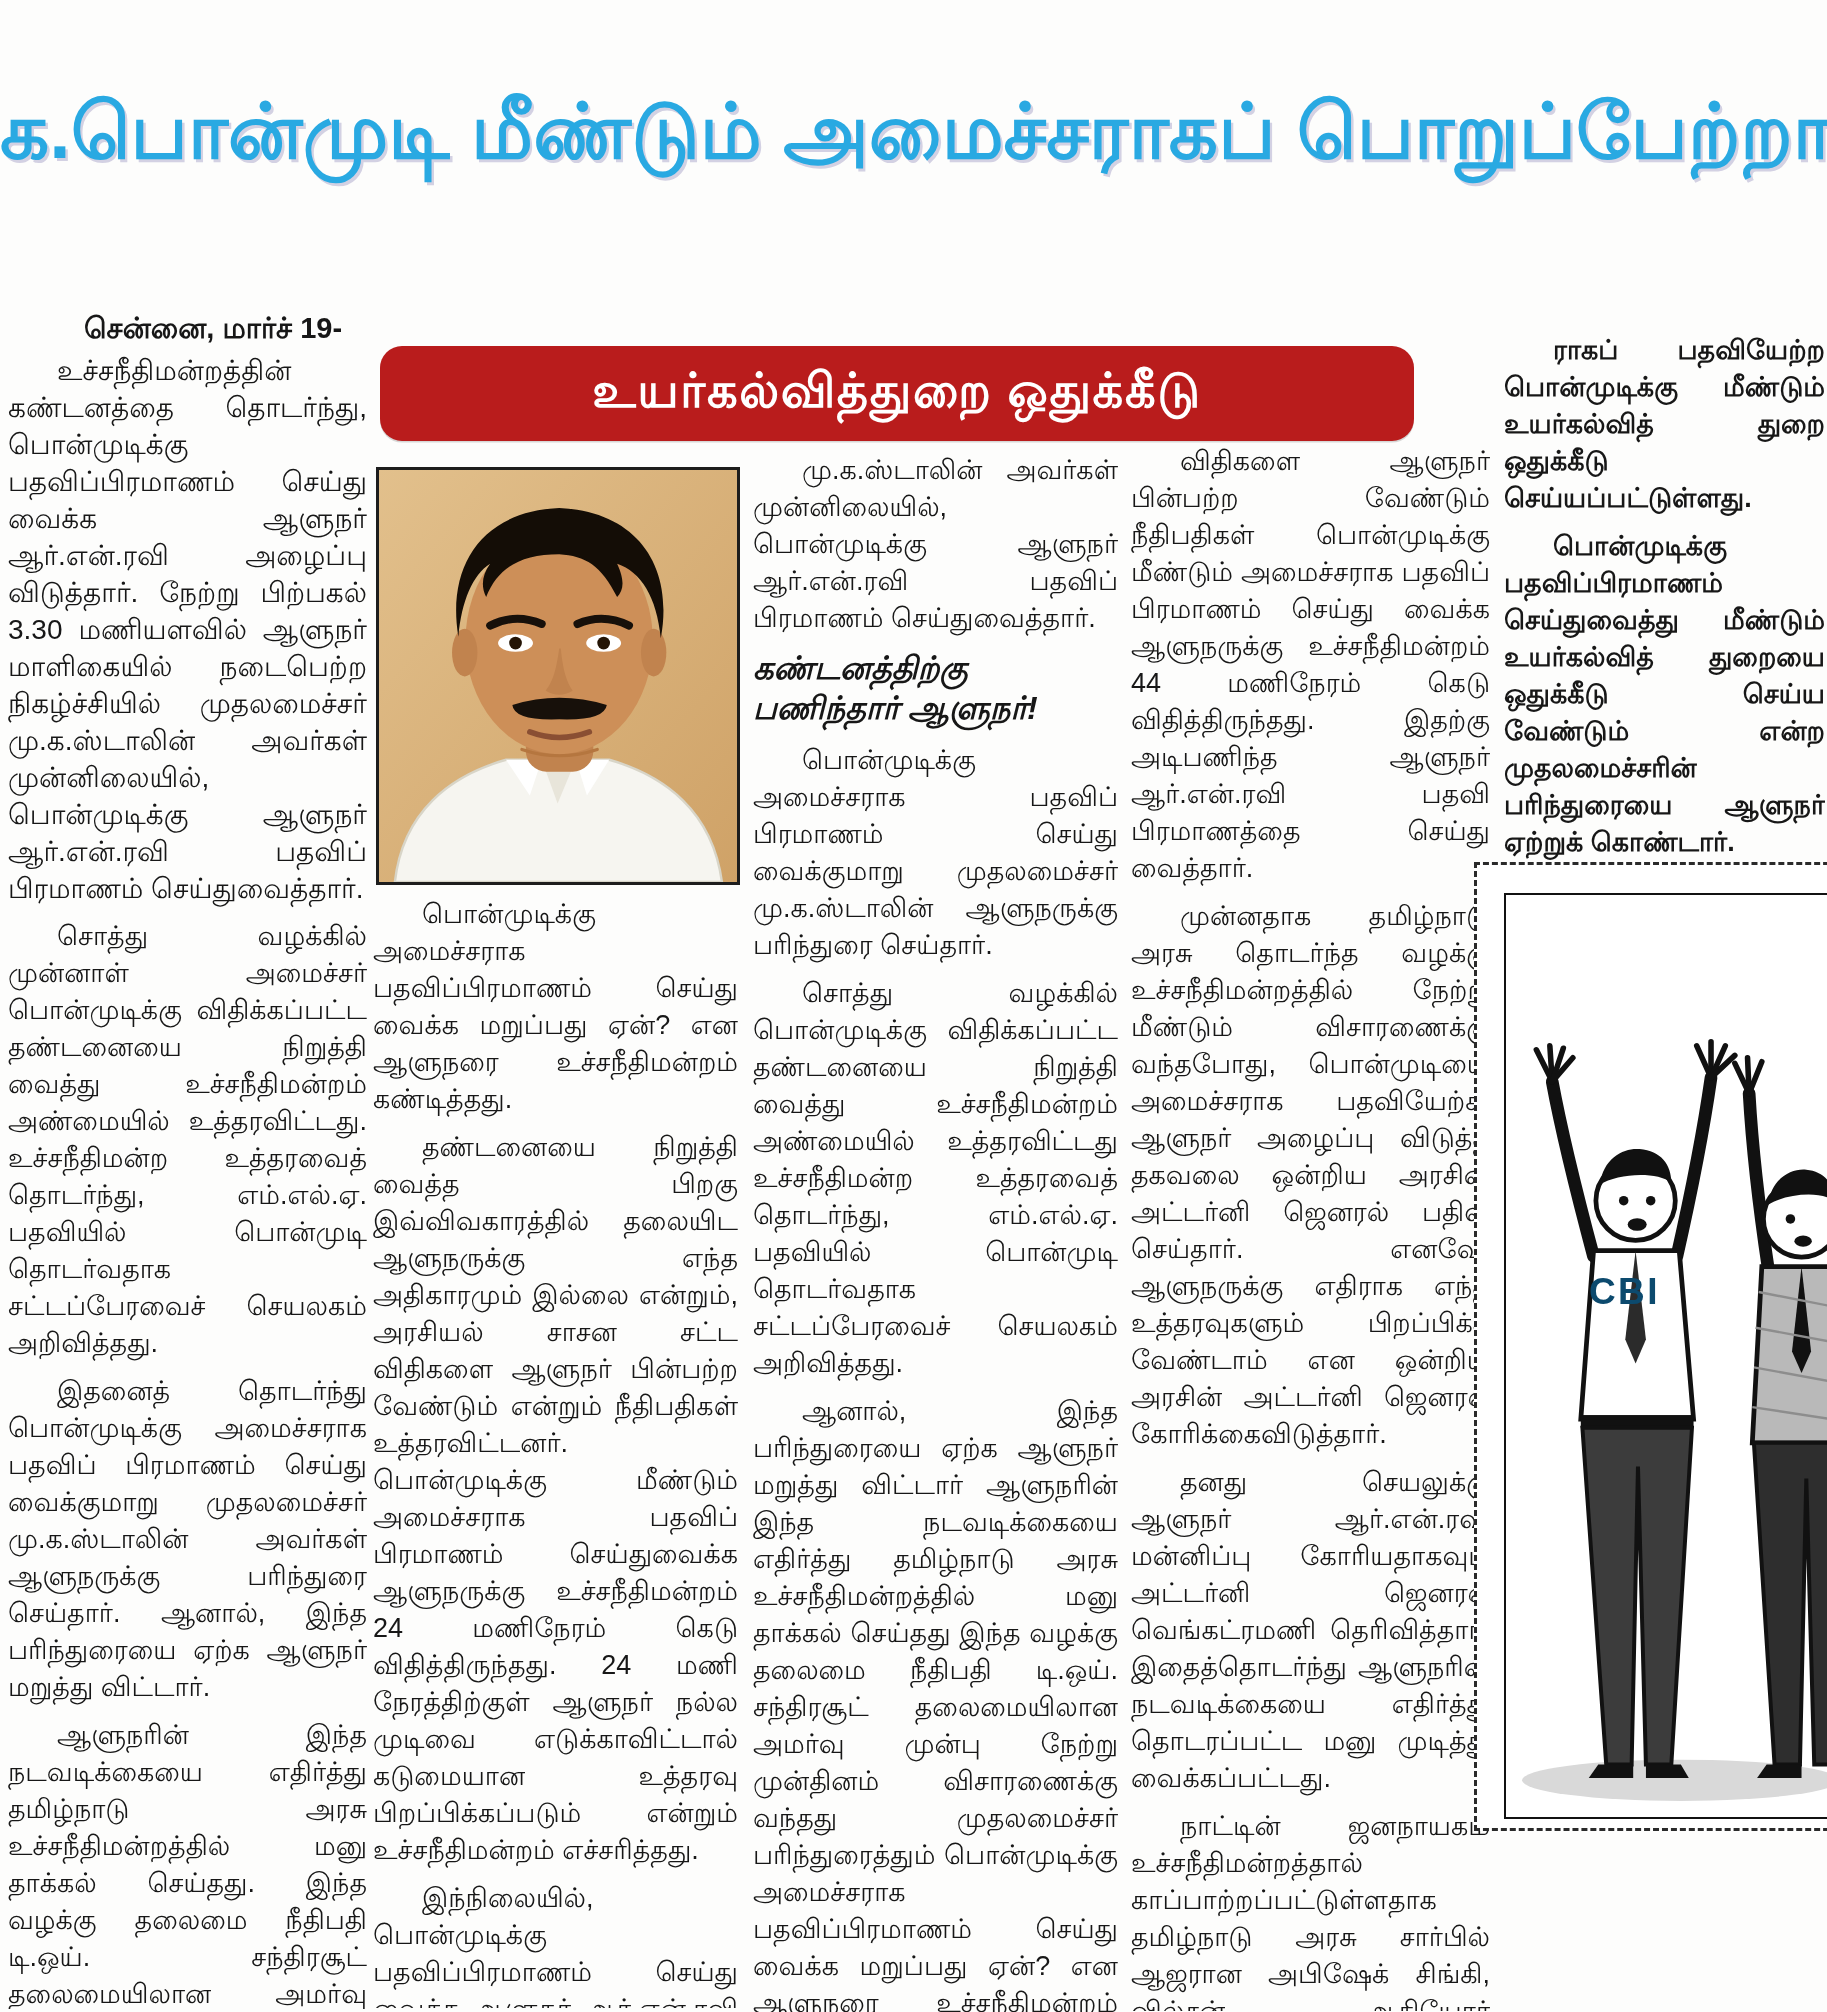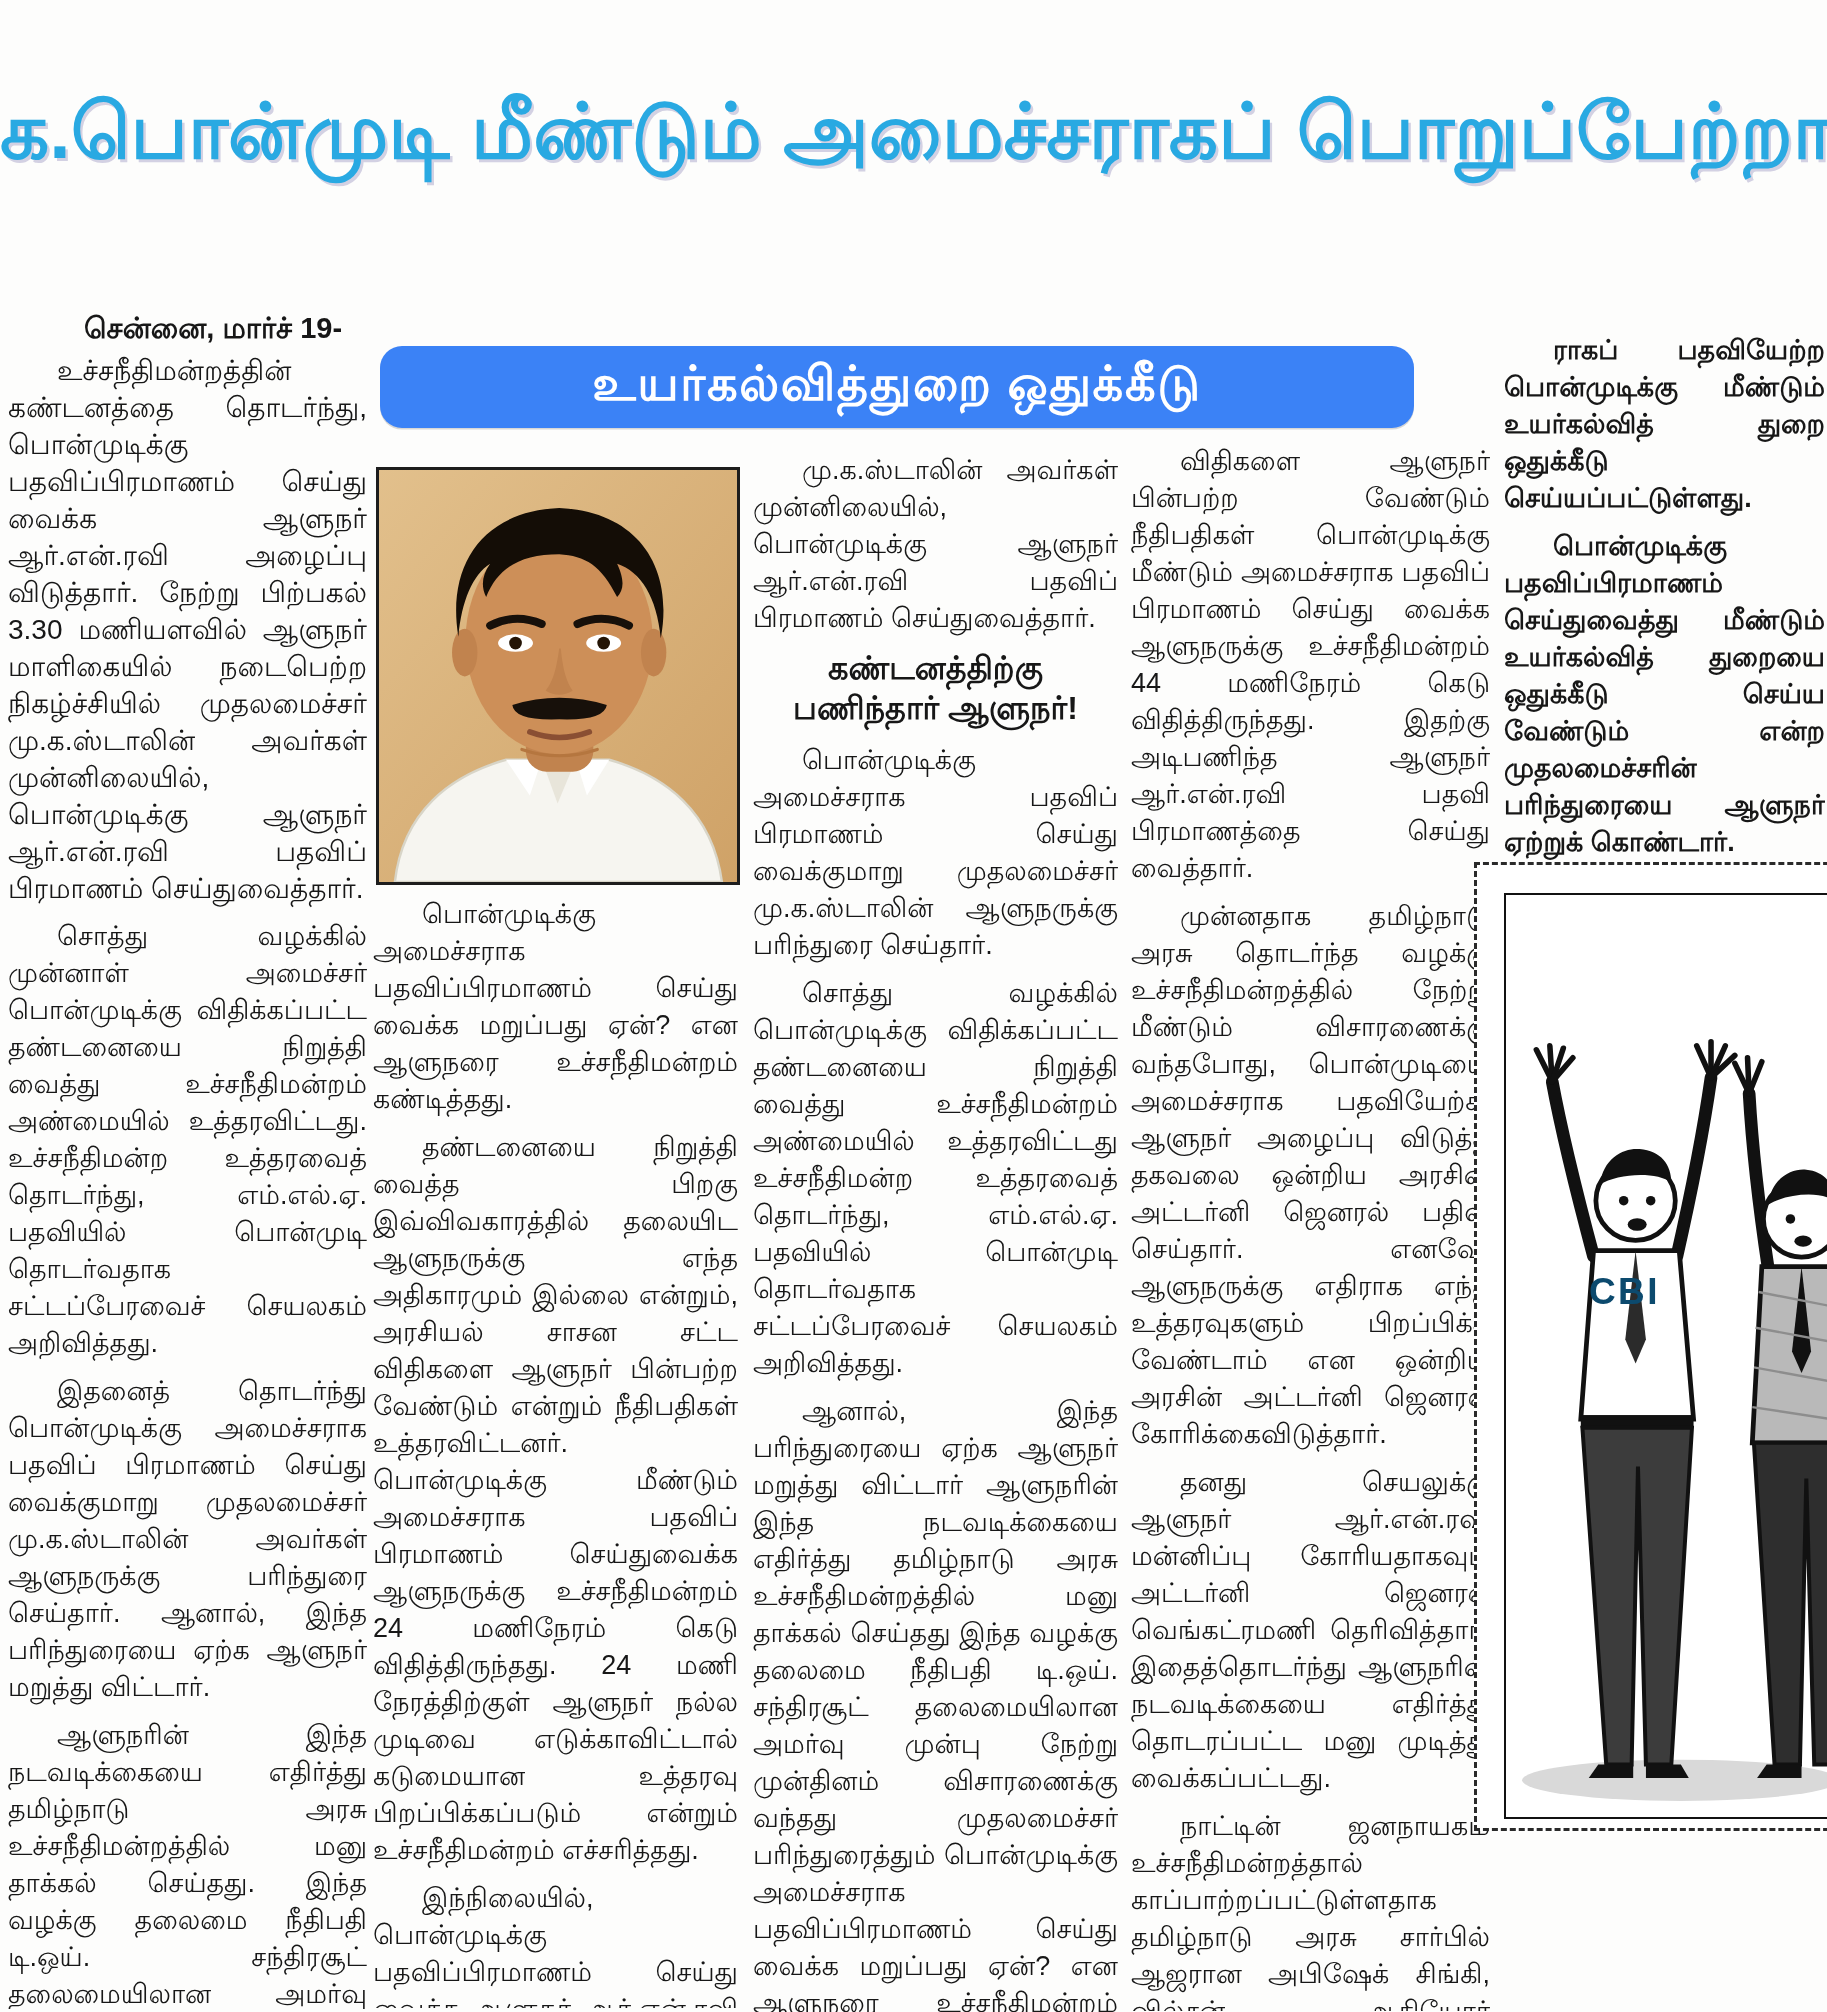--- a/index.html
+++ b/index.html
@@ -17,34 +17,34 @@
   }
   
   .headline {
     position:absolute; top:76px; left:0; width:1828px; text-align:center;
     font-size:77px; font-weight:bold; color:#29a9e2; white-space:nowrap;
     line-height:1.45; letter-spacing:0px;
     text-shadow:2.4px 3.2px 0 rgba(104,96,160,0.28);
   }
   
   .section-tag {
-    position:absolute; left:380px; top:346px; width:1034px; height:82px;
-    background:#3b82f6; border-radius:22px;
+    position:absolute; left:380px; top:346px; width:1034px; height:95px;
+    background:#b91c1c; border-radius:22px;
     display:flex; align-items:center; justify-content:center;
     box-shadow:0 1.6px 0 rgba(0,0,0,0.15);
   }
   .section-tag span { color:#ffffff; font-weight:bold; font-size:48px; letter-spacing:1.6px; }
   
   .col { position:absolute; text-align:justify; font-size:27px; line-height:37px; color:#171717; }
   .col p { margin:0 0 11px 0; text-indent:49px; }
   .col p.dateline { font-weight:bold; text-indent:76px; font-size:29px; margin-bottom:4.8px; }
   .col p.lead { font-weight:normal; font-size:28px; line-height:37px; }
   .col p.subhead {
-    text-align:center; text-indent:0; font-weight:bold; font-size:32px;
-    line-height:40px; margin:6.4px 0 14.3px 0;
+    text-align:left; text-indent:0; font-weight:bold; font-size:32px;
+    line-height:40px; margin:6.4px 0 14.3px 0;font-style:italic;
   }
   #col1 { left:8px;   top:310px; width:359px; height:1699px; overflow:hidden; }
   #col2 { left:373px;  top:896px; width:365px; height:1112px; overflow:hidden; }
   #col3 { left:753px;  top:452px; width:365px; height:1568px; overflow:hidden; }
   #col4 { left:1131px; top:443px; width:359px; height:1568px; overflow:hidden; }
   #col5 { left:1504px; top:332px; width:321px; height:548px; overflow:hidden;font-weight:bold; }
   
   .photo-frame {
     position:absolute; left:376px; top:467px; width:364px; height:418px;
     border:3.2px solid #1d1d1d; background:#d9b37c; box-sizing:border-box; overflow:hidden;

